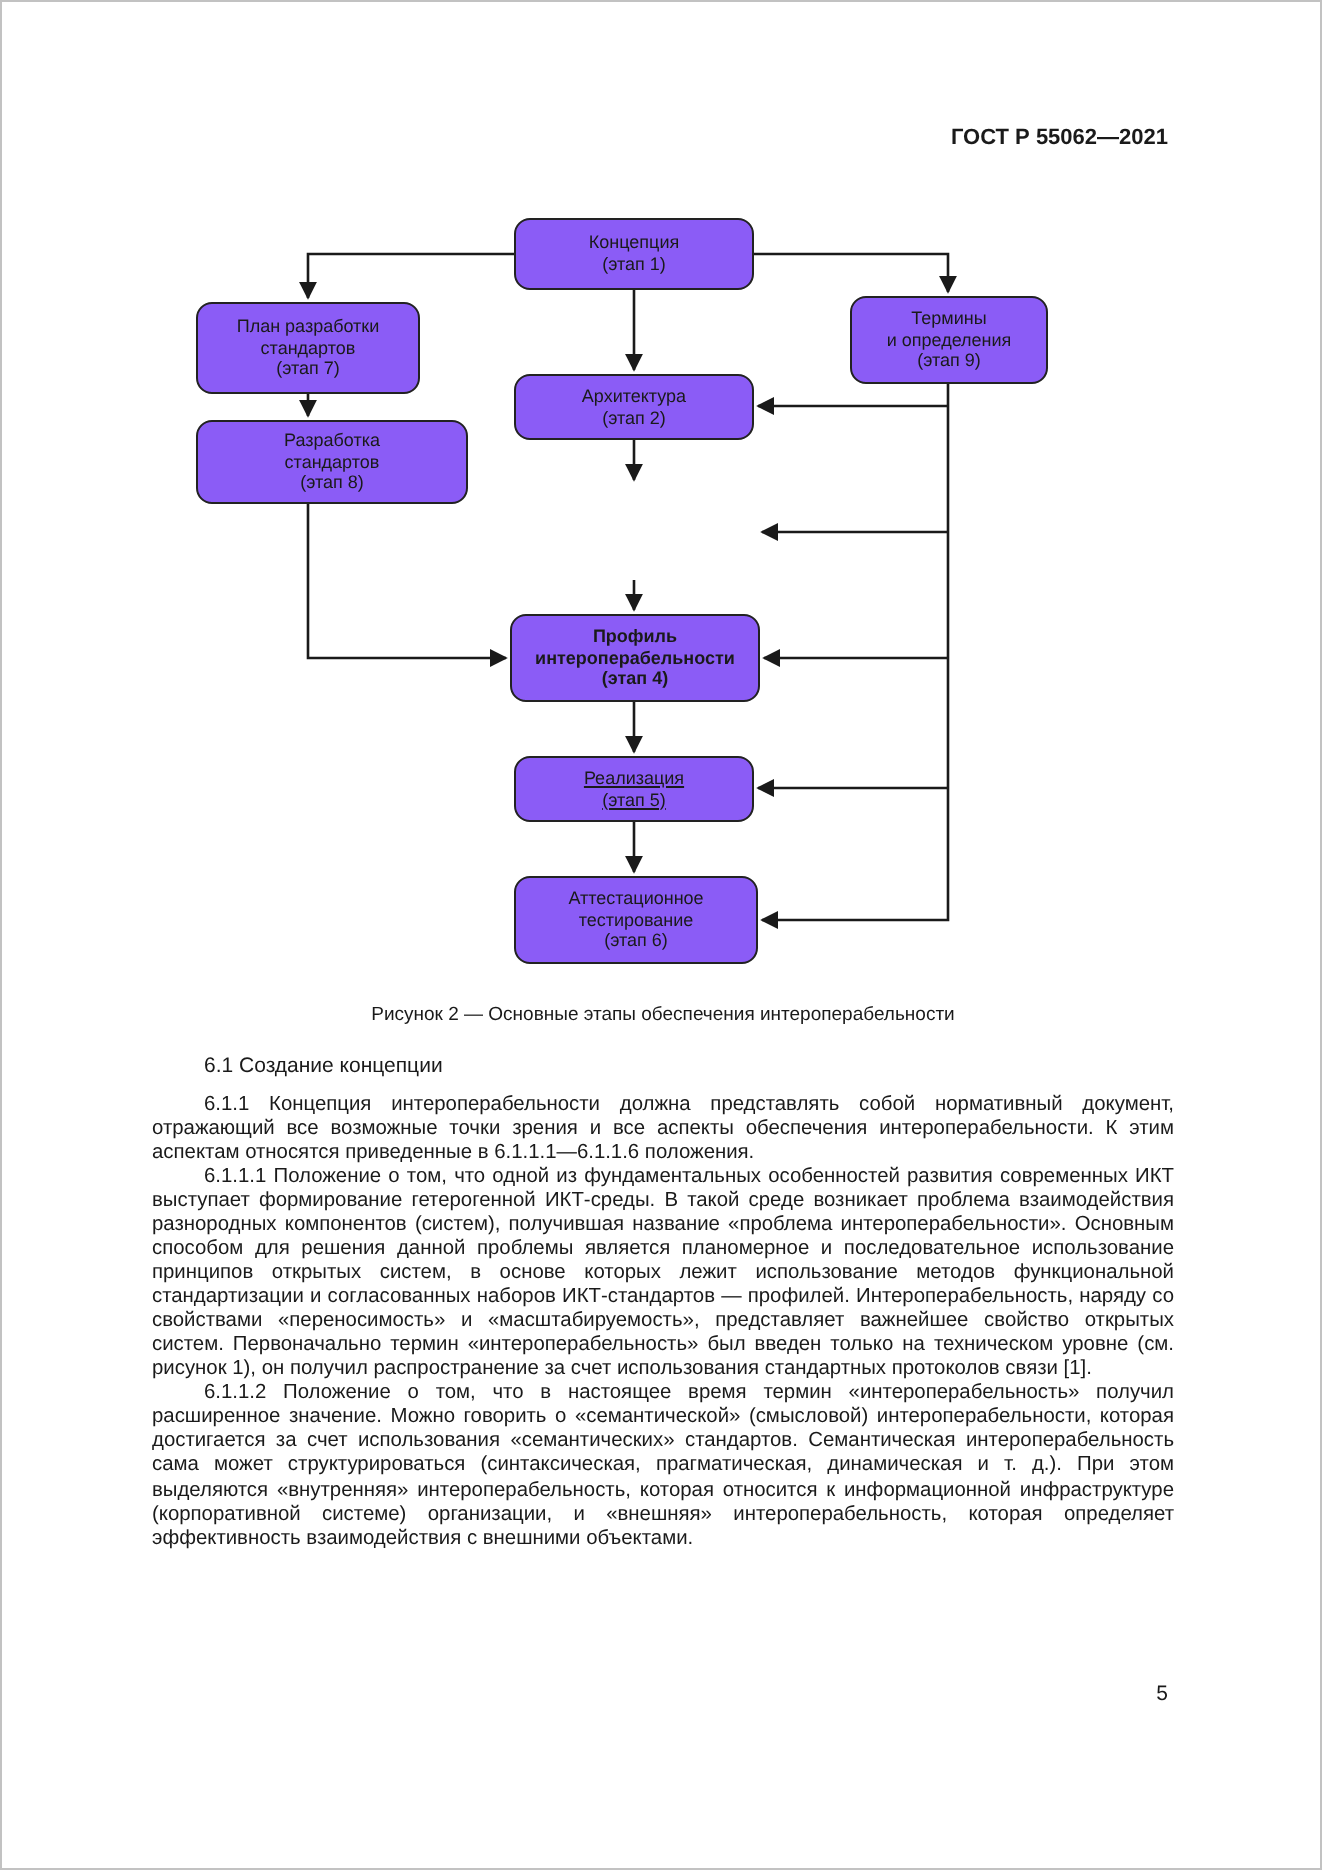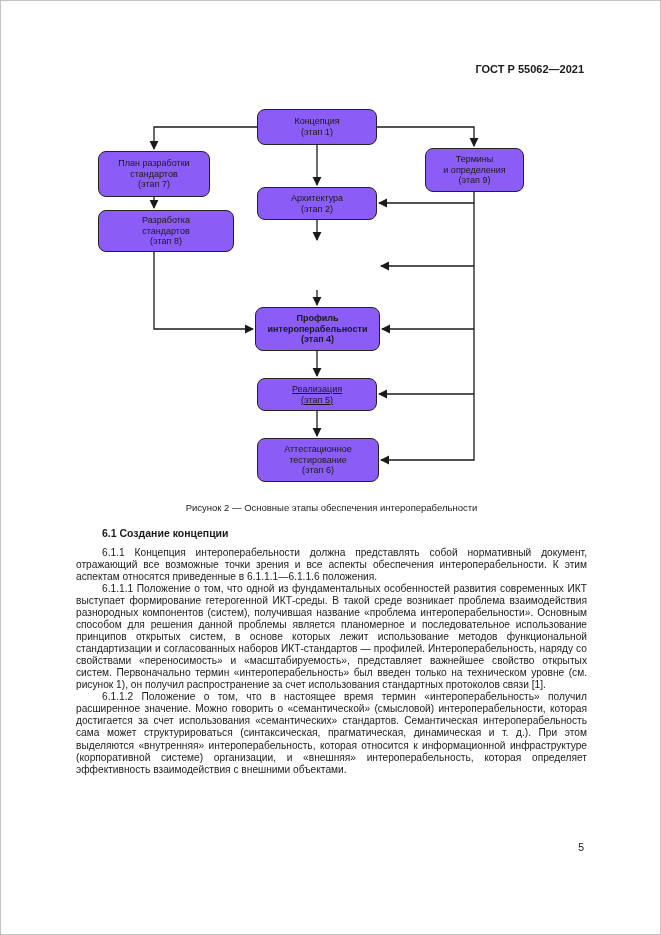--- a/index.html
+++ b/index.html
@@ -19,21 +19,21 @@
     display:flex; align-items:center; justify-content:center;
     text-align:center; font-size:9px; line-height:1.18;
     white-space:pre-line; padding:2px;
   }
   .figure-caption {
     position:absolute; top:489px; left:0; width:661px;
     text-align:center; font-size:9.5px;margin-top:12px;
   }
   .text-block { position:absolute; top:526px; left:75px; width:511px; }
   .section-heading {
-    font-size:10.5px; font-weight:700; margin:0 0 8px 26px; padding:0;
+    font-size:10.5px; font-weight:400; margin:0 0 8px 26px; padding:0;
   }
   .body-par {
     margin:0; font-size:10.2px; line-height:1.18;
     text-align:justify; text-indent:26px;
   }
   .page-number { position:absolute; top:840px; right:76px; font-size:10.5px; }
 </style>
 </head>
 <body>
 

